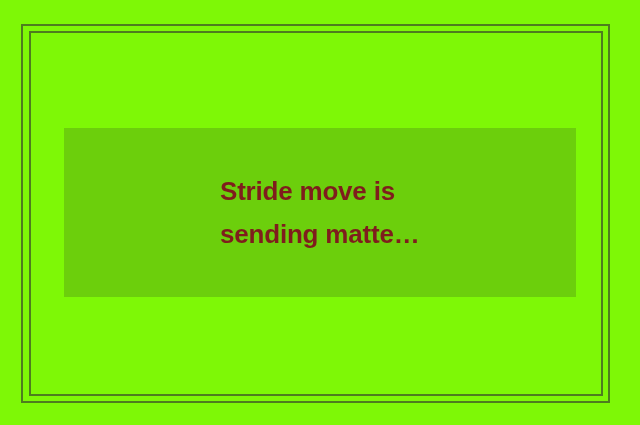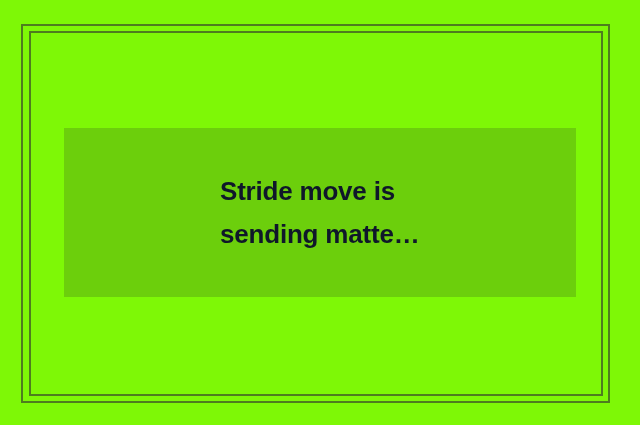--- a/index.html
+++ b/index.html
@@ -57,21 +57,21 @@
     background: #6ccf0c;
     box-sizing: border-box;
     display: flex;
     flex-direction: column;
     justify-content: center;
   }
 
   #message-text {
     margin: 0;
     padding: 0 0 0 156px;
-    color: #0f172a;
+    color: #7f1d1d;
     font-size: 26px;
     font-weight: bold;
     line-height: 43px;
     letter-spacing: -0.2px;
     white-space: pre-line;
     text-align: left;
   }
 </style>
 </head>
 <body>

